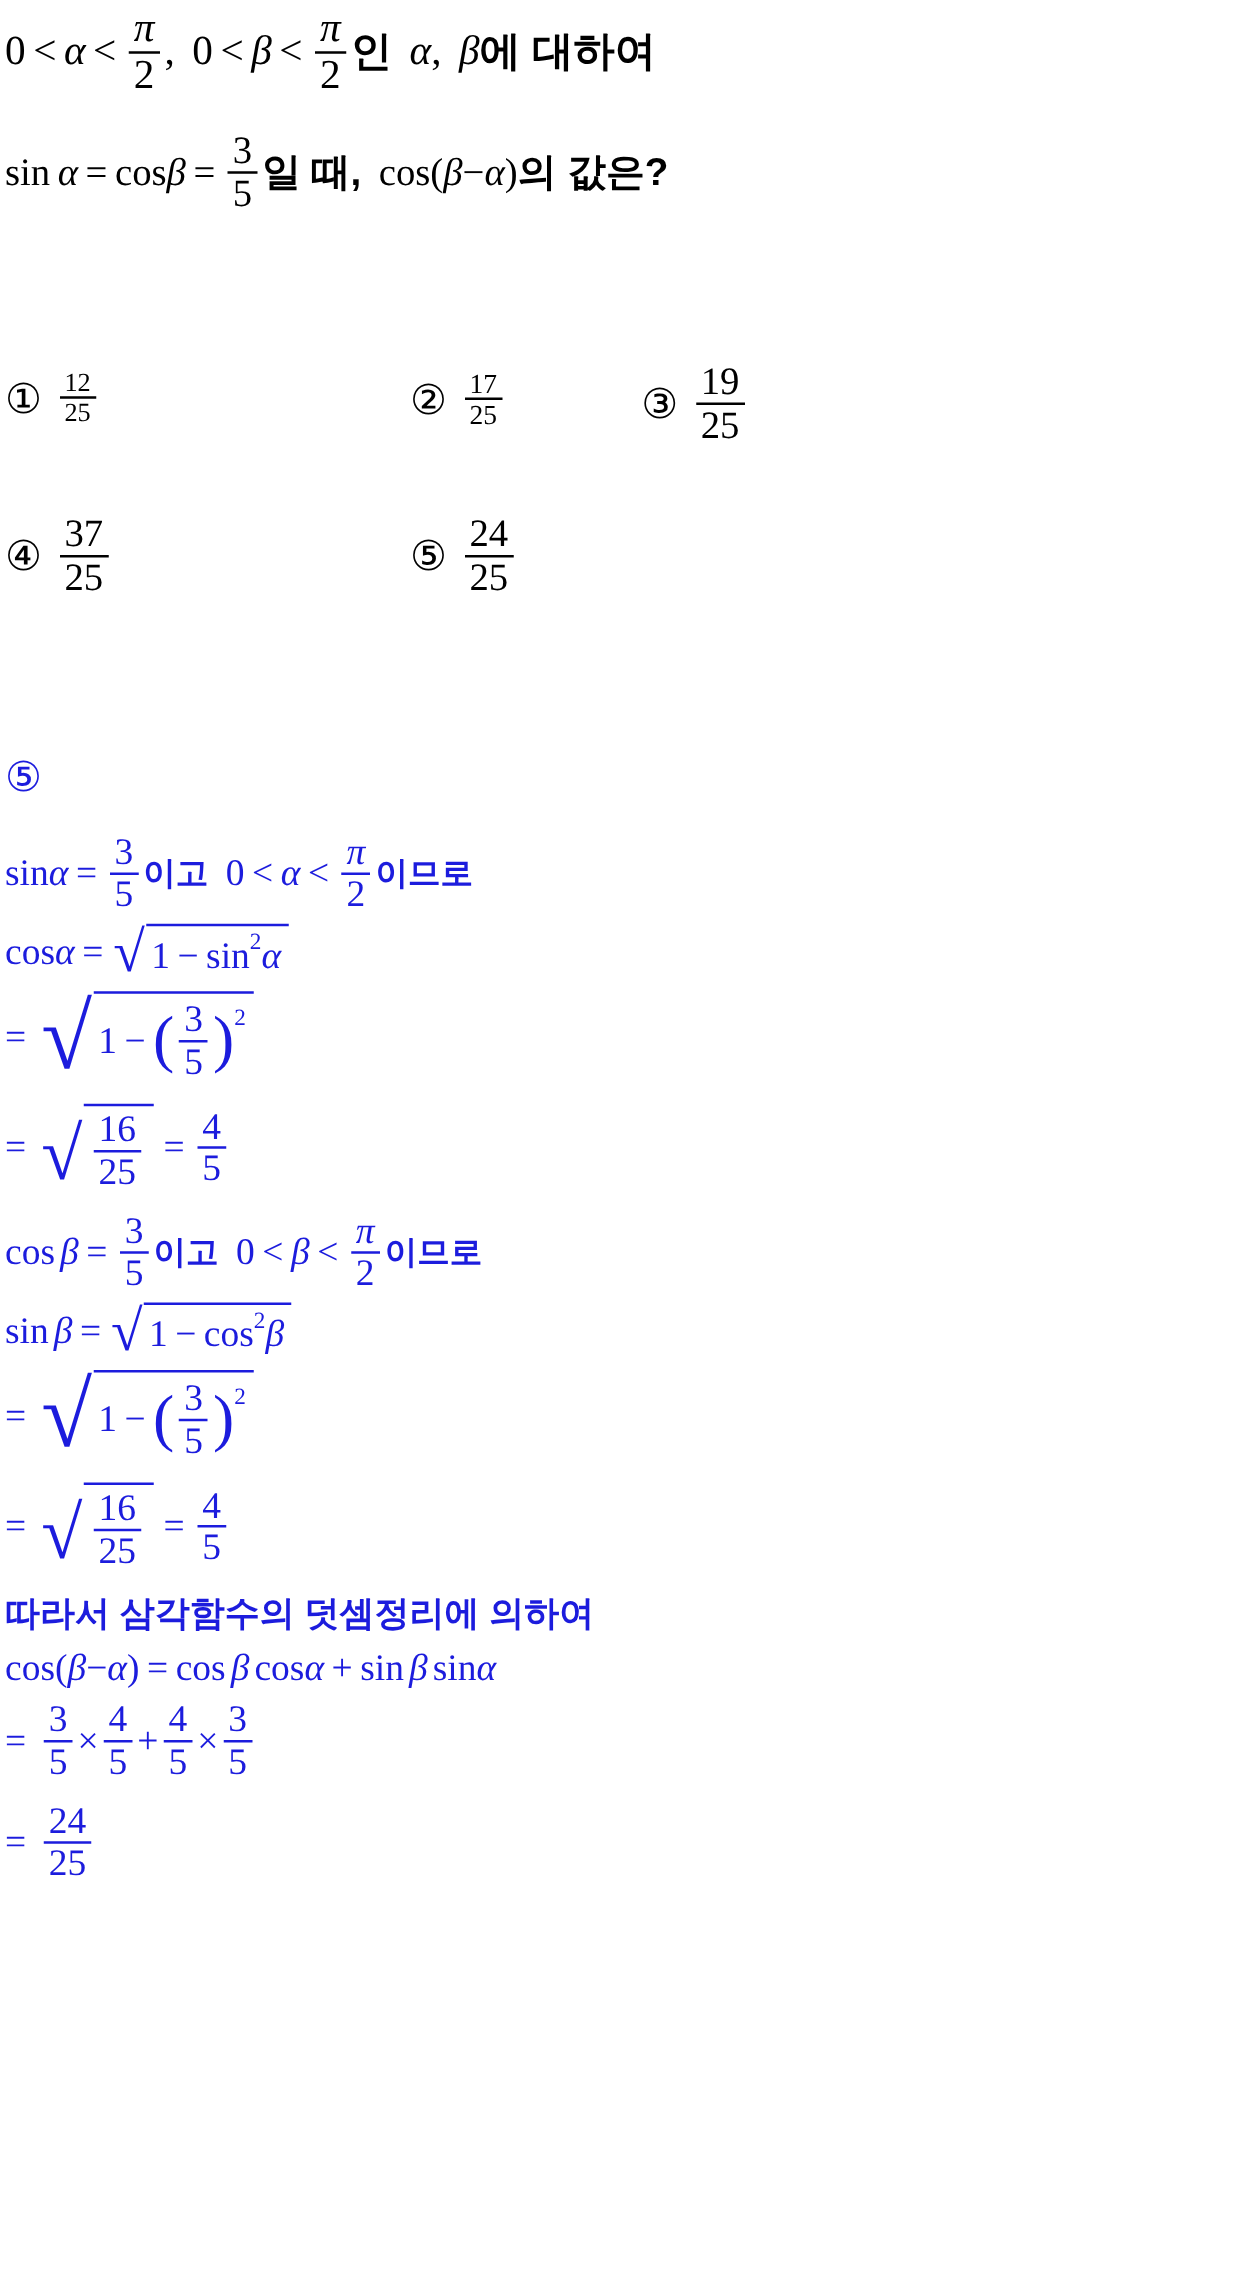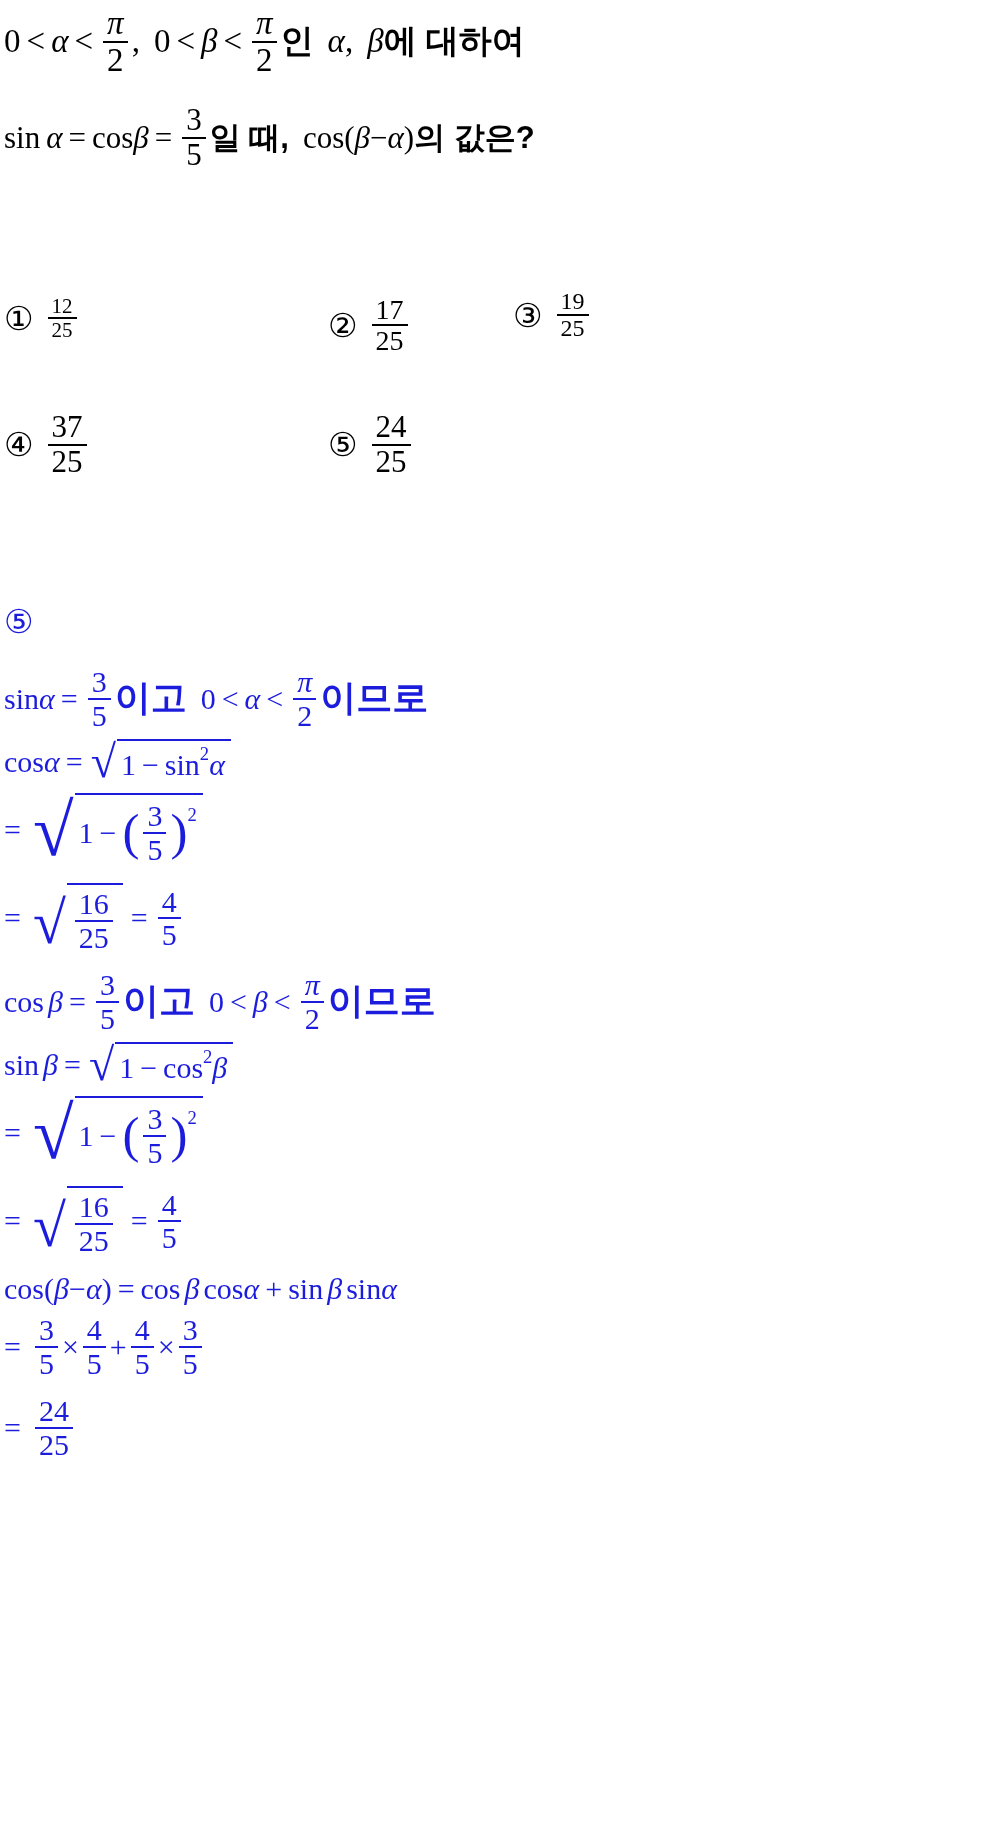--- a/index.html
+++ b/index.html
@@ -129,21 +129,21 @@
     width: 980px;
     color: #1c1cdd;
   }
   .sline {
     display: flex;
     align-items: center;
     font-size: 30px;
     margin-bottom: 8px;
     white-space: nowrap;
   }
-  .sline .korean { color: #1c1cdd; font-size: 36px; }
+  .sline .korean { color: #1c1cdd; font-size: 26px; }
   .tall { margin-bottom: 16px; }
   .gap-l { margin-left: 14px; }
   .op { margin: 0 6px; }
   .eq-lead { margin-right: 10px; }
 </style>
 </head>
 <body>
 
 <div class="page">
 
@@ -198,29 +198,29 @@
     <div class="choice c1">
       <span class="circnum">①</span>
       <span class="frac" style="font-size:21px">
         <span class="num serif">12</span>
         <span class="den serif">25</span>
       </span>
     </div>
 
     <div class="choice c2">
       <span class="circnum">②</span>
-      <span class="frac" style="font-size:28px">
+      <span class="frac" style="font-size:22px">
         <span class="num serif">17</span>
         <span class="den serif">25</span>
       </span>
     </div>
 
     <div class="choice c3">
       <span class="circnum">③</span>
-      <span class="frac" style="font-size:24px">
+      <span class="frac" style="font-size:31px">
         <span class="num serif">19</span>
         <span class="den serif">25</span>
       </span>
     </div>
 
     <div class="choice c4">
       <span class="circnum">④</span>
       <span class="frac" style="font-size:31px">
         <span class="num serif">37</span>
         <span class="den serif">25</span>
@@ -377,20 +377,23 @@
           </span>
         </span>
       </span>
       <span class="op">=</span>
       <span class="frac">
         <span class="num serif">4</span>
         <span class="den serif">5</span>
       </span>
     </div>
 
+    <div class="sline">
+      <span class="korean" style="font-size:28px">따라서 삼각함수의 덧셈정리에 의하여</span>
+    </div>
 
     <div class="sline">
       <span class="serif">cos</span>
       <span class="serif">(</span>
       <span class="italic serif">β</span>
       <span>−</span>
       <span class="italic serif">α</span>
       <span class="serif">)</span>
       <span class="op">=</span>
       <span class="serif">cos</span>

